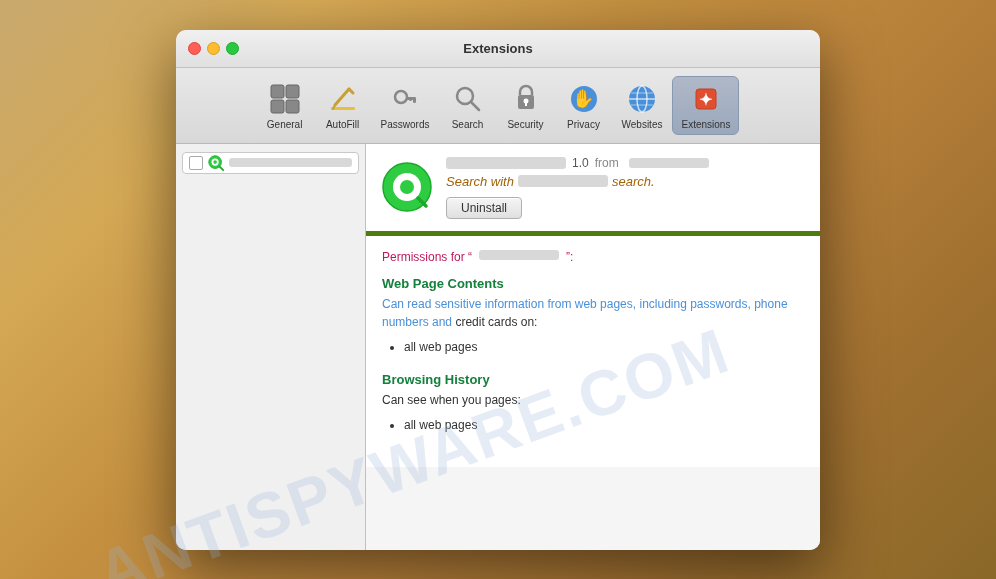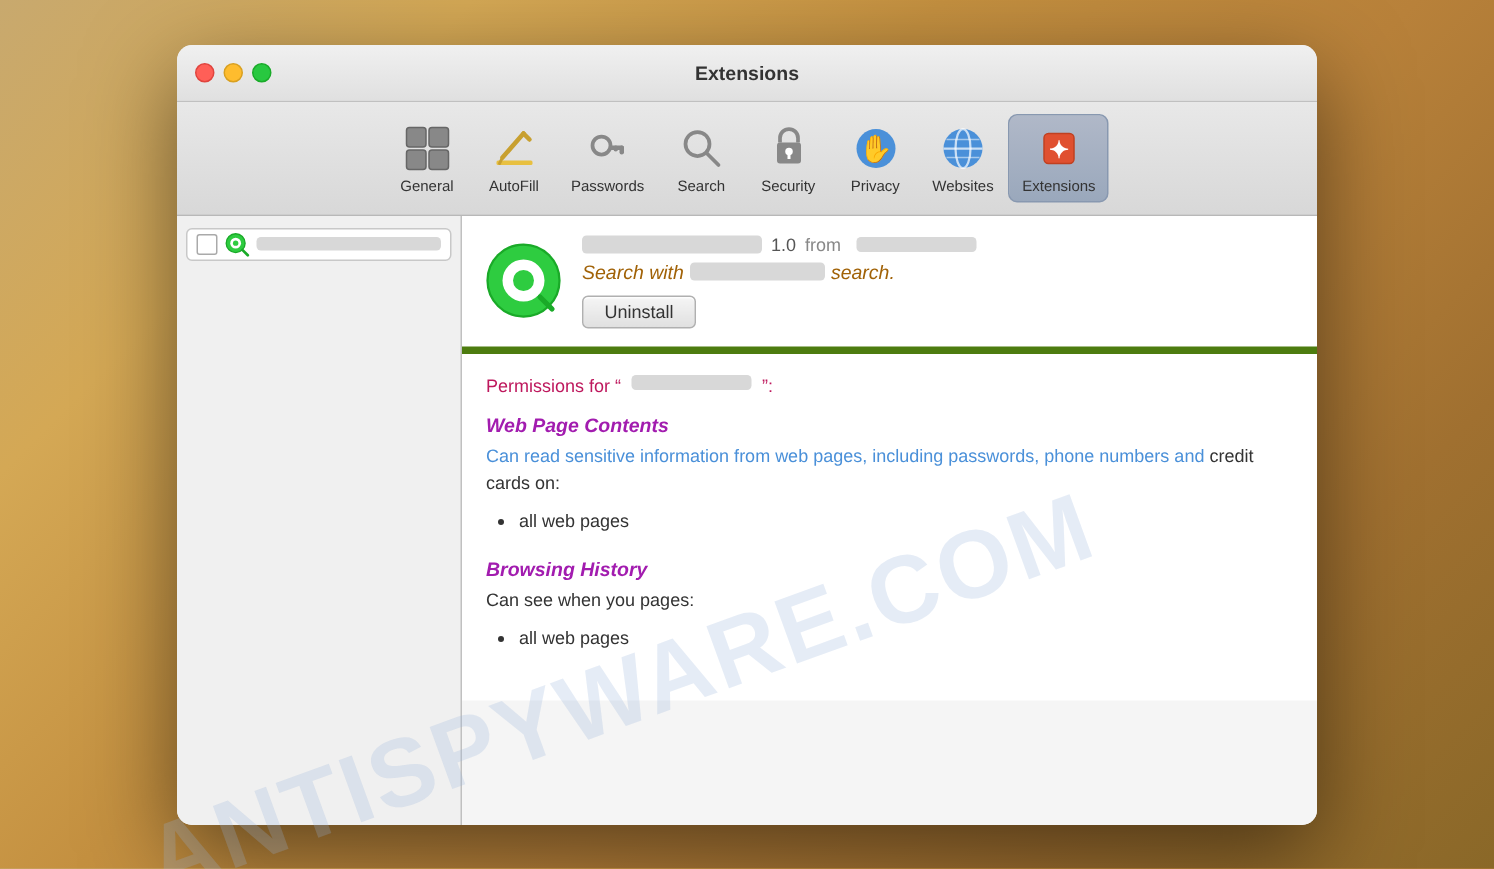--- a/index.html
+++ b/index.html
@@ -7,21 +7,21 @@
       width: 996px;
       height: 579px;
       background: linear-gradient(135deg, #c8a96e 0%, #d4a855 20%, #c49040 40%, #b8813a 60%, #a07030 80%, #8a6828 100%);
       display: flex;
       align-items: center;
       justify-content: center;
       font-family: -apple-system, BlinkMacSystemFont, 'Helvetica Neue', Arial, sans-serif;
       overflow: hidden;
     }
     .window {
-      width: 760px;
+      width: 644px;
       height: 520px;
       background: #ececec;
       border-radius: 10px;
       box-shadow: 0 20px 60px rgba(0,0,0,0.5);
       display: flex;
       flex-direction: column;
       overflow: hidden;
     }
     .titlebar {
       height: 38px;
@@ -230,23 +230,22 @@
       display: inline-block;
       vertical-align: middle;
       margin: 0 3px;
     }
     .permission-group {
       margin-bottom: 14px;
     }
     .permission-group-title {
       font-size: 13px;
       font-weight: 600;
-      color: #a21caf;
+      color: #15803d;
       margin-bottom: 4px;
-      font-style: italic;
     }
     .permission-desc {
       font-size: 12px;
       color: #4a90d9;
       line-height: 1.5;
       margin-bottom: 6px;
     }
     .permission-list {
       list-style: disc;
       padding-left: 22px;

